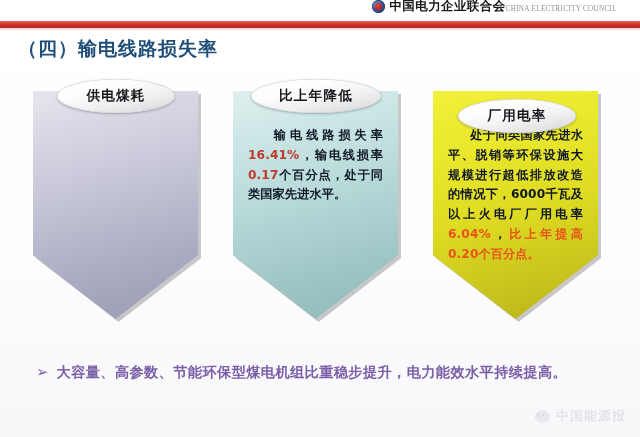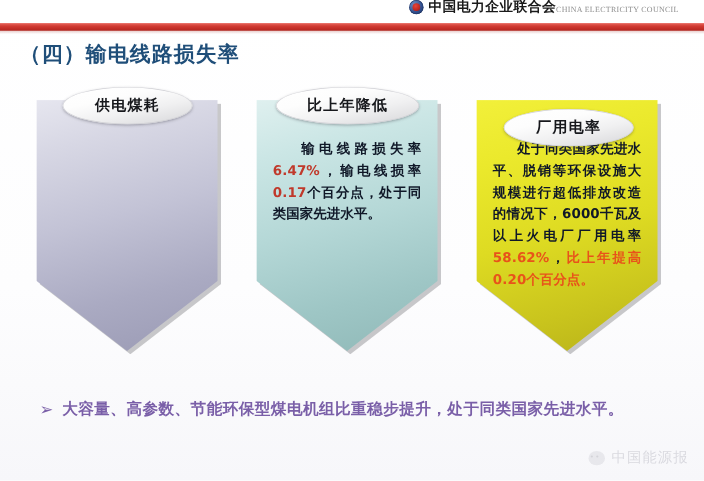--- a/index.html
+++ b/index.html
@@ -173,36 +173,36 @@
     <span>供电煤耗</span>
   </div>
 
   <div class="card-shadow" style="left:236px;top:94px;width:165px;height:228px;"></div>
   <div class="card" style="left:233px;top:91px;width:165px;height:228px;
               background:linear-gradient(165deg,#dff0ef 0%,#cbe6e5 20%,#b5d8d7 48%,#9ec6c5 76%,#8fb8b7 100%);"></div>
   <div class="badge" style="left:251px;top:79px;width:130px;height:34px;">
     <span>比上年降低</span>
   </div>
   <div class="card-body" style="left:238px;top:126px;width:155px;">
-    <span class="indent"></span><span>输电线路损失率</span><span class="hl-red">6.47%</span><span>，输电线损率</span><span class="hl-red">0.17</span><span>个百分点，处于同类国家先进水平。</span>
+    <span class="indent"></span><span>输电线路损失率</span><span class="hl-red">16.41%</span><span>，输电线损率</span><span class="hl-red">0.17</span><span>个百分点，处于同类国家先进水平。</span>
   </div>
 
   <div class="card-shadow" style="left:436px;top:94px;width:165px;height:228px;"></div>
   <div class="card" style="left:433px;top:91px;width:165px;height:228px;
               background:linear-gradient(165deg,#f2f03a 0%,#ebe92c 22%,#dedb22 52%,#c9c41d 80%,#b8b219 100%);"></div>
   <div class="badge" style="left:458px;top:79px;width:118px;height:34px;margin-top:20px;">
     <span>厂用电率</span>
   </div>
   <div class="card-body" style="left:438px;top:126px;width:155px;">
-    <span class="indent"></span><span>处于同类国家先进水平、脱销等环保设施大规模进行超低排放改造的情况下，6000千瓦及以上火电厂厂用电率</span><span class="hl-orange">58.62%</span><span>，</span><span class="hl-orange">比上年提高0.20个百分点。</span>
+    <span class="indent"></span><span>处于同类国家先进水平、脱销等环保设施大规模进行超低排放改造的情况下，6000千瓦及以上火电厂厂用电率</span><span class="hl-orange">6.04%</span><span>，</span><span class="hl-orange">比上年提高0.20个百分点。</span>
   </div>
 
   <div class="bullet-row">
     <span class="bullet-arrow">➢</span>
-    <span class="bullet-text">大容量、高参数、节能环保型煤电机组比重稳步提升，处于同类国家先进水平。</span>
+    <span class="bullet-text">大容量、高参数、节能环保型煤电机组比重稳步提升，电力能效水平持续提高。</span>
   </div>
 
   <div class="watermark">
     <span class="wm-mark"></span>
     <span class="wm-text">中国能源报</span>
   </div>
 
 </div>
 
 </body></html>

